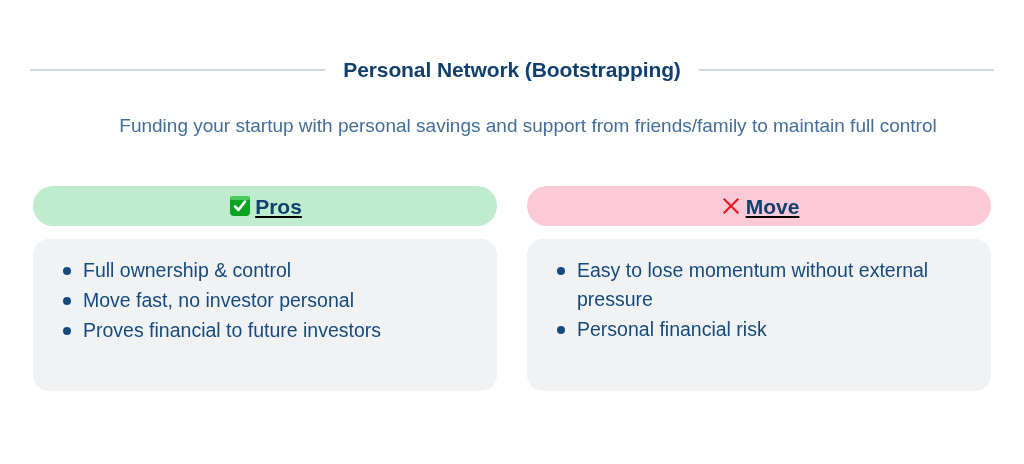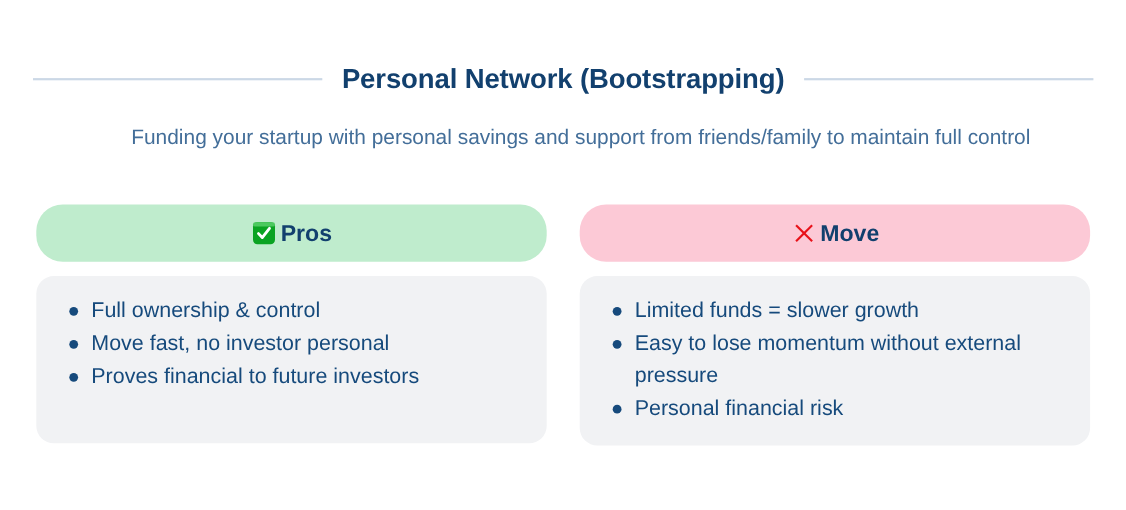--- a/index.html
+++ b/index.html
@@ -35,21 +35,21 @@
   }
   .rule {
     flex: 1 1 auto;
     height: 2px;
     background: #cbd8e6;
     min-width: 20px;
   }
   .rule.left  { margin-left: 30px;  margin-right: 18px; }
   .rule.right { margin-right: 30px; margin-left: 18px; }
   .title {
-    font-size: 25px;
+    font-size: 21px;
     font-weight: bold;
     color: #12406e;
     white-space: nowrap;
     letter-spacing: -0.1px;
     line-height: 1.15;
   }
   .subtitle {
     position: absolute;
     top: 114px;
     left: 16px;
@@ -69,26 +69,27 @@
     width: 958px;
     display: flex;
     gap: 30px;
   }
   .column {
     width: 464px;
     display: flex;
     flex-direction: column;
   }
   .pill {
-    height: 52px;
+    height: 40px;
     border-radius: 24px;
     display: flex;
     align-items: center;
     justify-content: center;
     gap: 3px;
+    text-decoration: underline;
   }
   .pill.pros { background: #bfeccd; }
   .pill.cons { background: #fcc9d6; }
   .pill-label {
     font-size: 21px;
     font-weight: bold;
     color: #12406e;
     line-height: 1;
   }
   .pill-icon {
@@ -172,21 +173,20 @@
         <span class="pill-icon">
           <svg width="24" height="24" viewBox="0 0 24 24">
             <path d="M5.4 4 L20 18.6 L18.6 20 L4 5.4 Z" fill="#e8121a"></path>
             <path d="M18.6 4 L20 5.4 L5.4 20 L4 18.6 Z" fill="#e8121a"></path>
           </svg>
         </span>
         <span class="pill-label">Move</span>
       </div>
       <div class="body-card">
         <ul class="bullets">
-          <li>Limited funds = slower growth</li>
           <li>Easy to lose momentum without external pressure</li>
           <li>Personal financial risk</li>
         </ul>
       </div>
     </div>
 
   </div>
 </div>
 
 </body></html>

